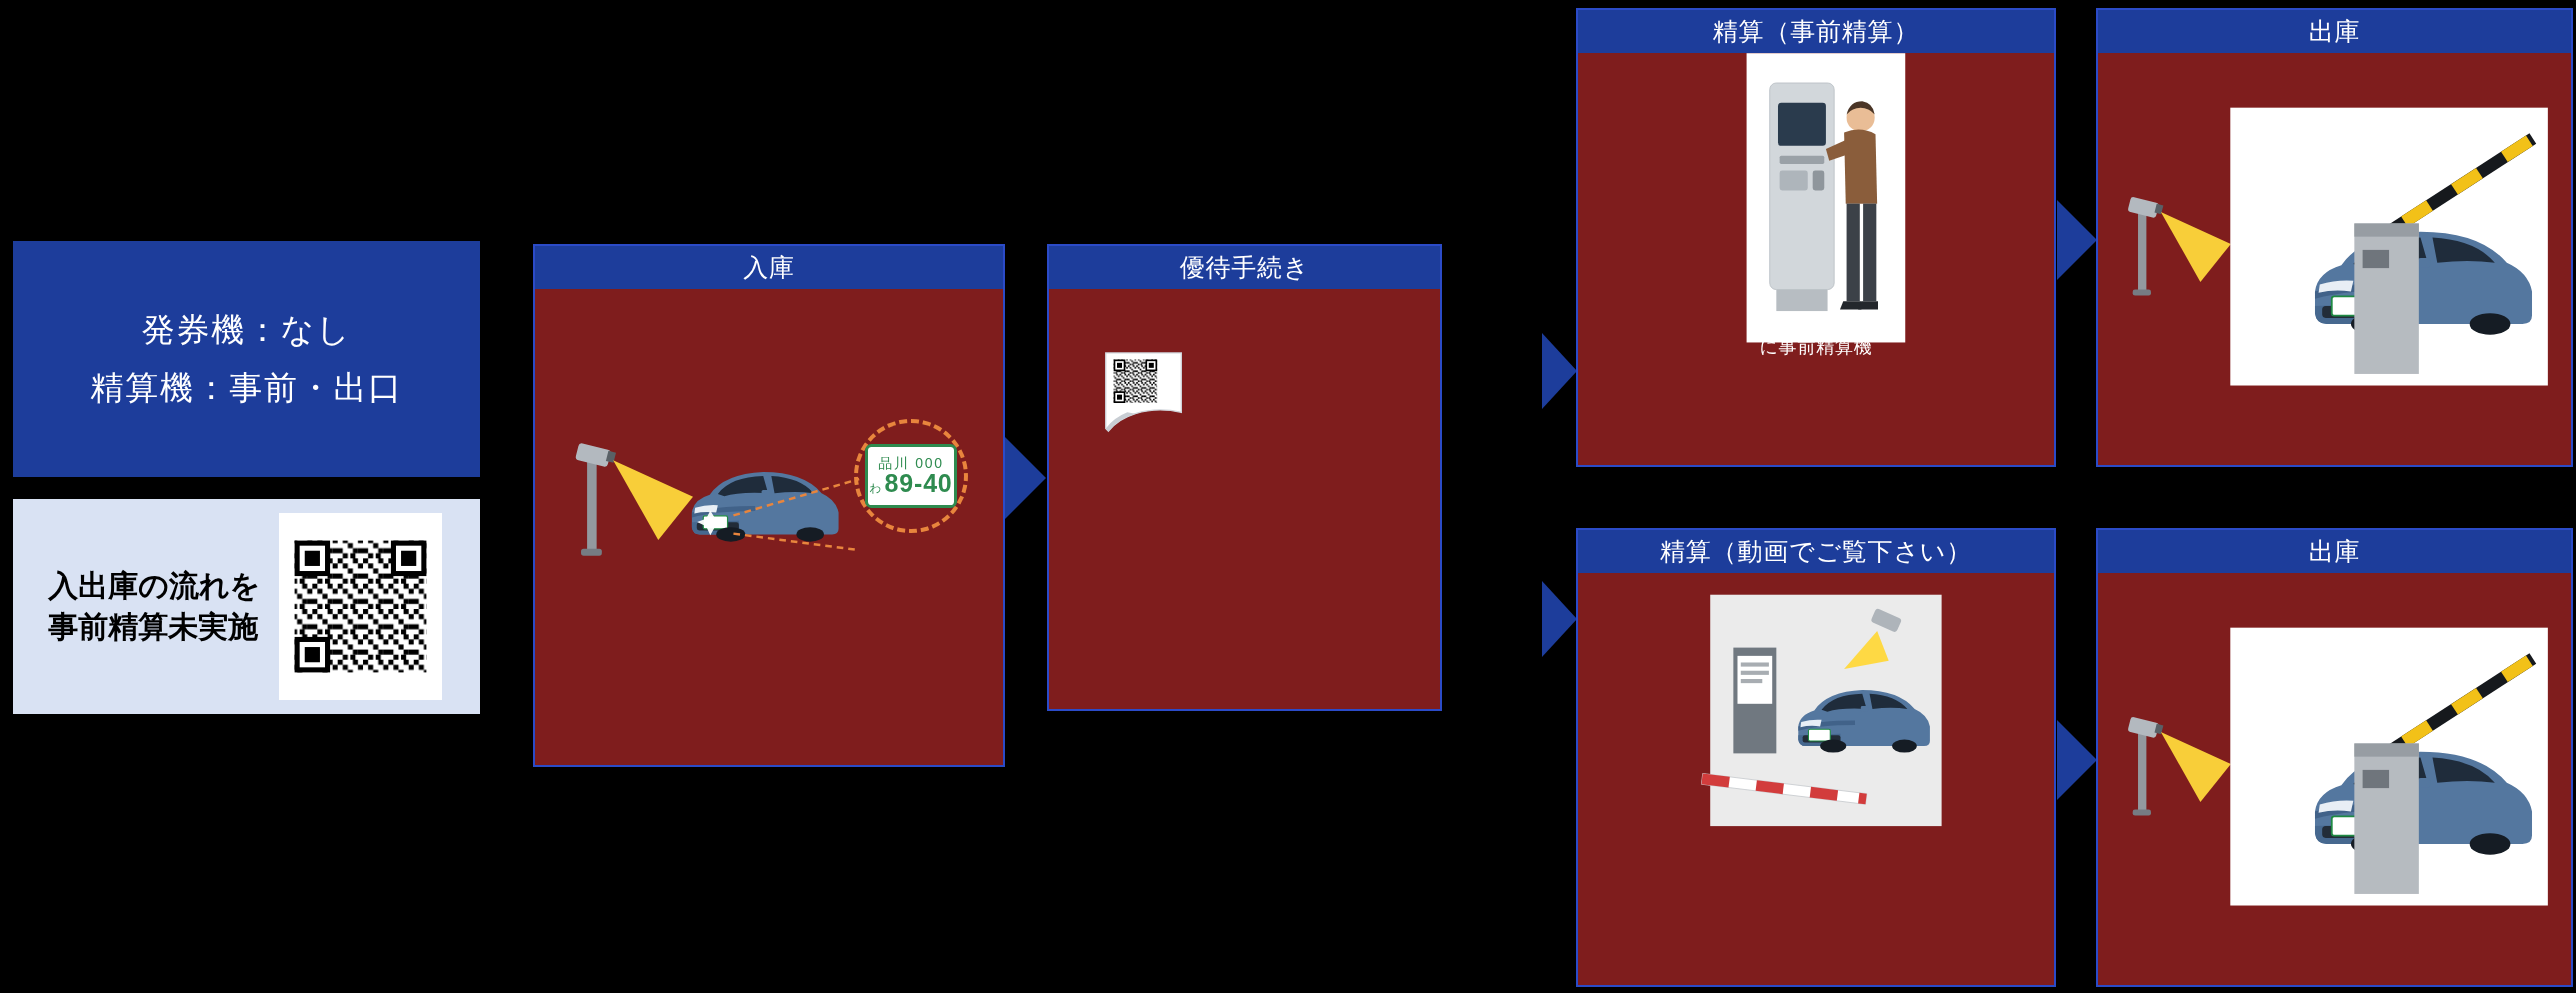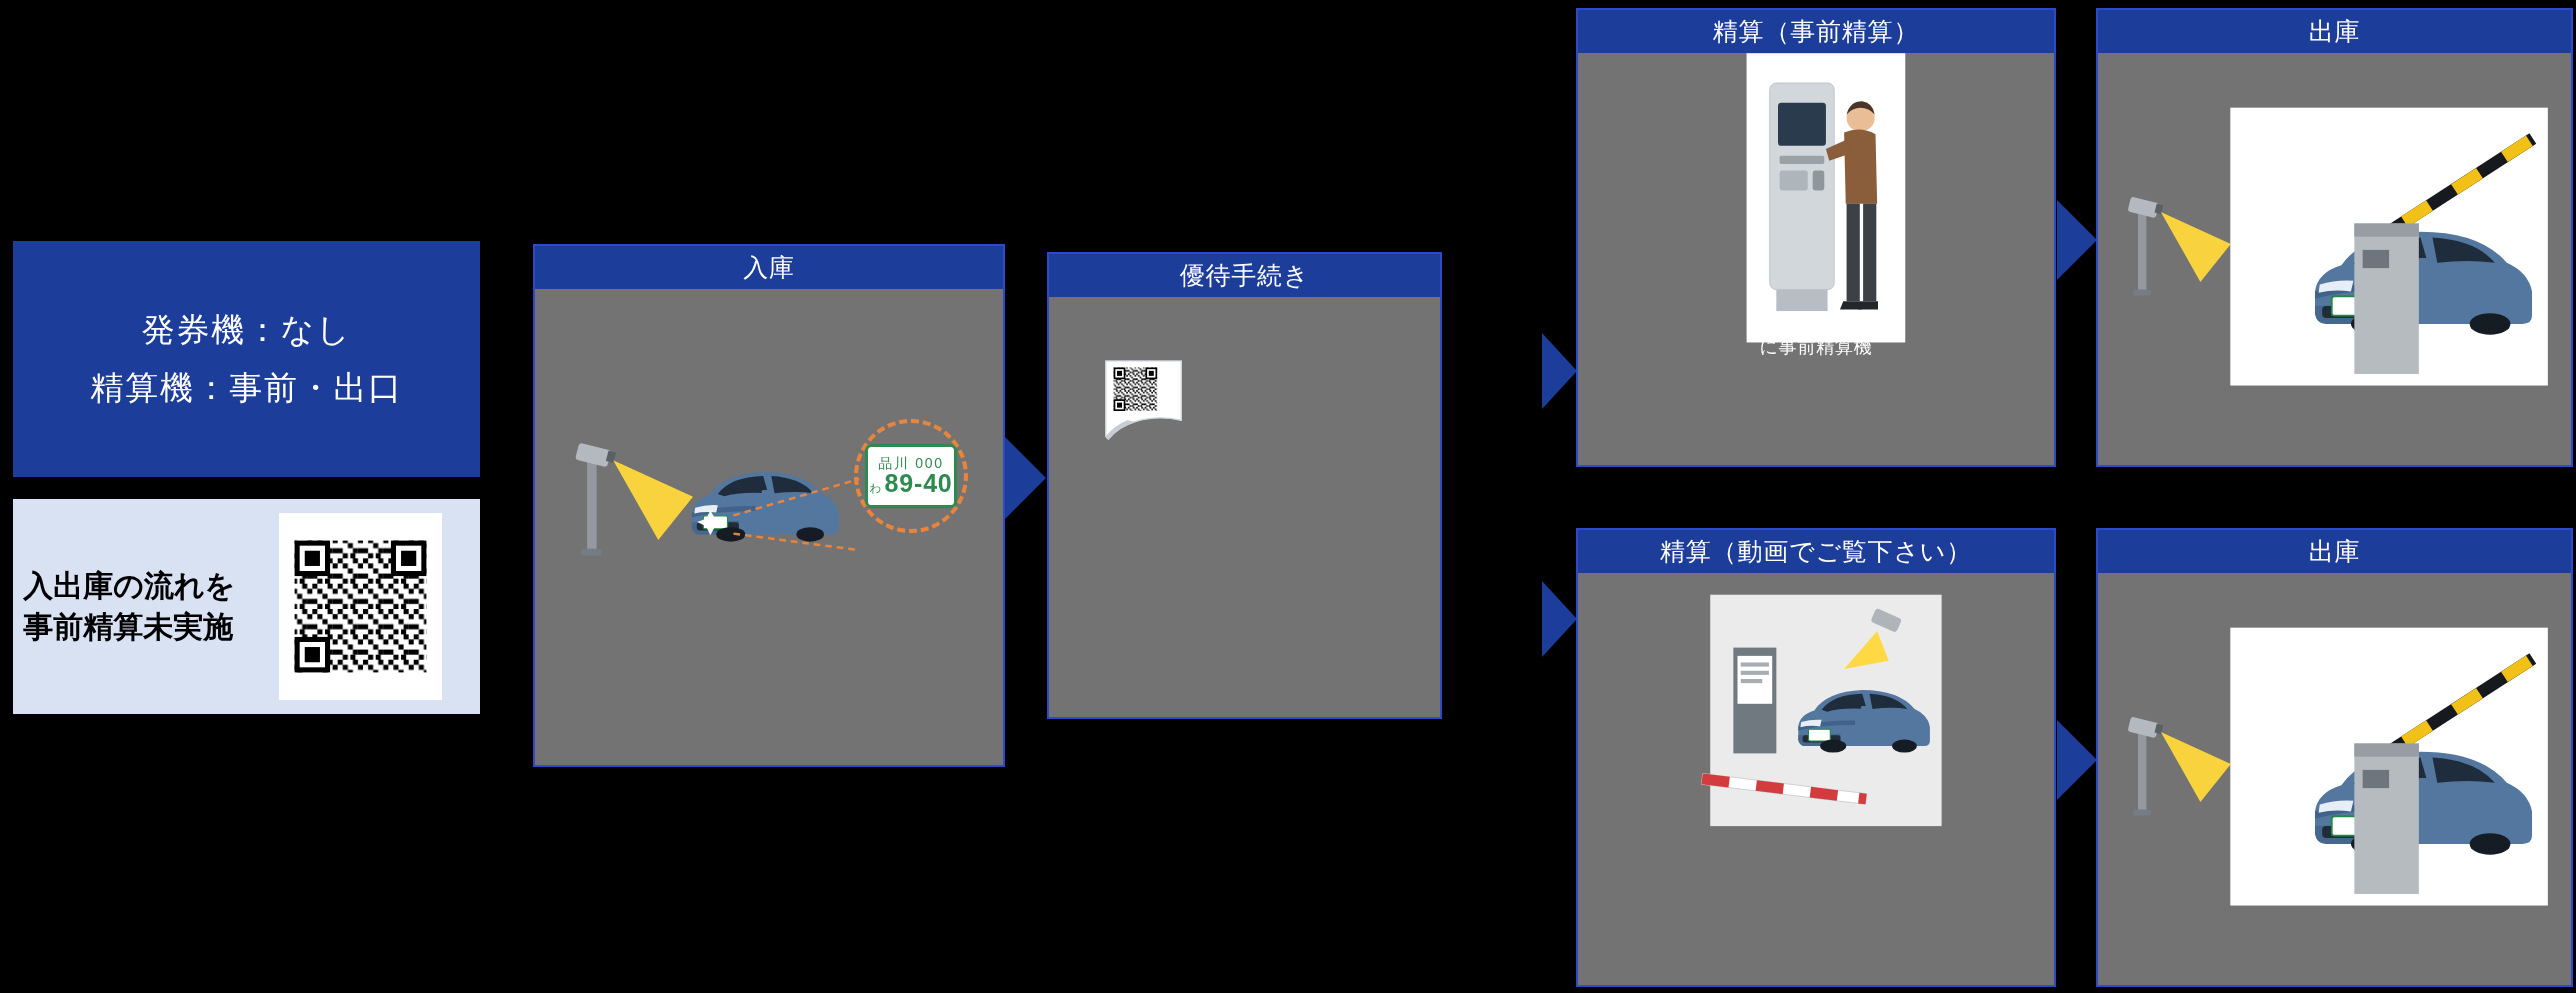--- a/index.html
+++ b/index.html
@@ -15,27 +15,27 @@
     display:flex; flex-direction:column; align-items:center; justify-content:center;
     gap:13px; font-size:33px; letter-spacing:1.7px;
   }
 
   
   .video-panel {
     position:absolute; left:13.2px; top:499px; width:467px; height:215px;
     background:var(--panel-light,#d9e2f3);
     display:flex; align-items:center;
   }
-  .video-text { padding-left:10px; width:266px; font-weight:bold; font-size:30px; color:#000;
+  .video-text { padding-left:35px; width:266px; font-weight:bold; font-size:30px; color:#000;
     display:flex; flex-direction:column; }
   .qr-box { width:163px; height:187px; background:#fff; display:flex; align-items:center; justify-content:center; }
   .qr-box svg { width:147px; height:147px; }
 
   
-  .flow-box { position:absolute; background:#737373; border:2.5px solid var(--border-blue,#2b4bc8); }
+  .flow-box { position:absolute; background:#7f1d1d; border:2.5px solid var(--border-blue,#2b4bc8); }
   .box-header {
     height:43px; background:var(--header-blue,#1d3d9b); color:#fff;
     display:flex; align-items:center; justify-content:center;
     font-size:25px; letter-spacing:0.8px;
   }
   .box-content { position:relative; width:100%; height:calc(100% - 43px); overflow:hidden; }
   .box-content svg.fill { display:block; width:100%; height:100%; }
 
   
   .arrow { position:absolute; width:0; height:0;
@@ -177,21 +177,21 @@
             <span class="plate-kana">わ</span>
             <span class="plate-num">89-40</span>
           </div>
         </div>
       </div>
     </div>
   </section>
 
   <div class="arrow" style="left:1005px;top:437px;border-top-width:41px;border-bottom-width:41px;border-left-width:41px"></div>
 
-  <section class="flow-box" style="left:1047px;top:252px;width:395px;height:467px">
+  <section class="flow-box" style="left:1047px;top:244px;width:395px;height:467px">
     <header class="box-header">優待手続き</header>
     <div class="box-content">
       <svg class="fill" viewBox="0 0 594 508">
         <g transform="translate(78,28) scale(2.05)">
           <path d="M4 2 H60 V46 Q42 42 26 47 Q13 51 6 60 L4 58 Z" fill="#fff" stroke="#cfd4da" stroke-width="1"></path>
           <path d="M6 60 Q14 50 26 47 L20 46 Q10 50 4 58 Z" fill="#c8cdd3"></path>
           <use href="#qrcode" transform="translate(8,5) scale(0.62)"></use>
         </g>
       </svg>
     </div>

